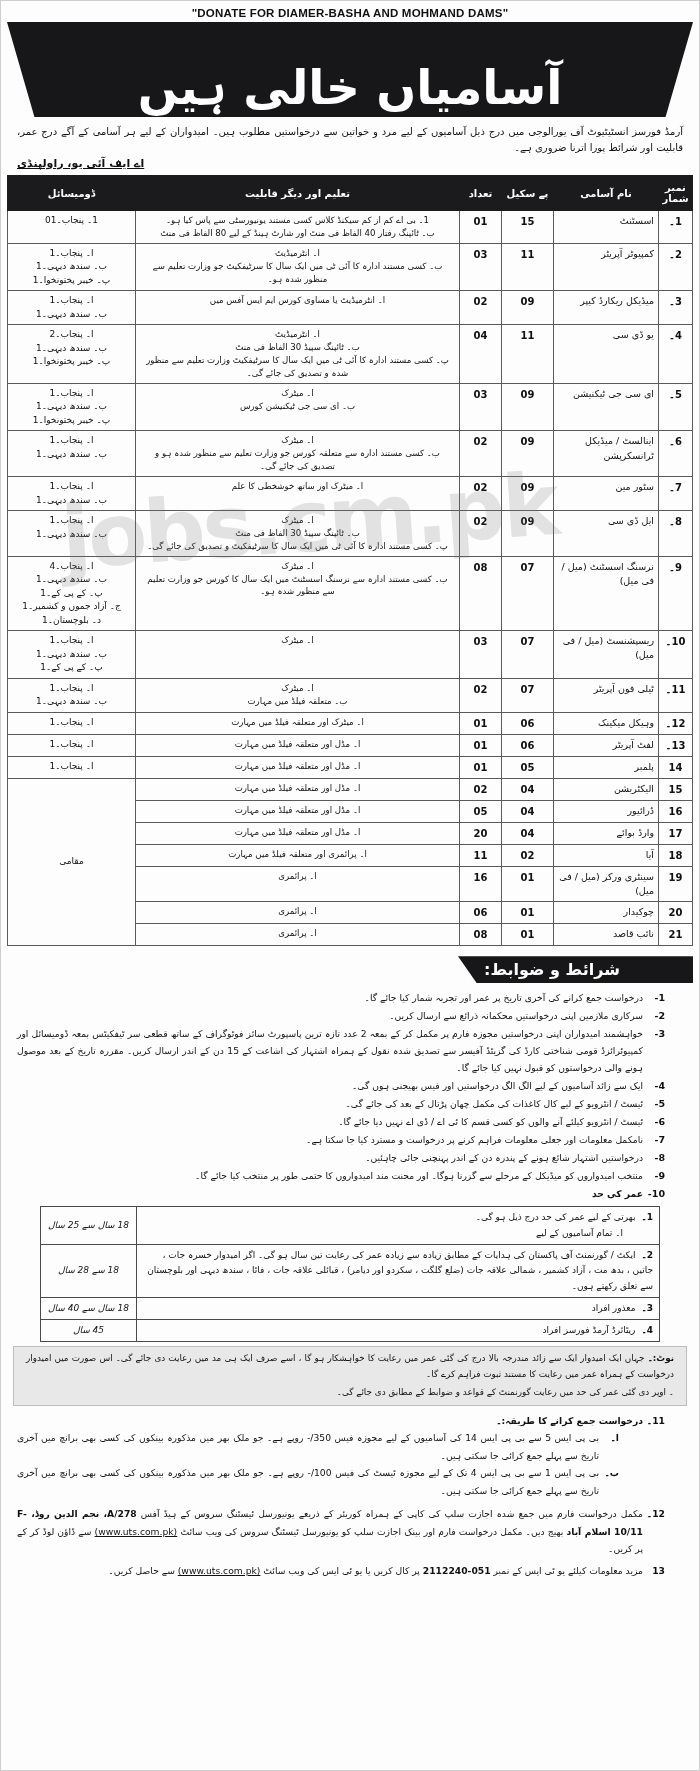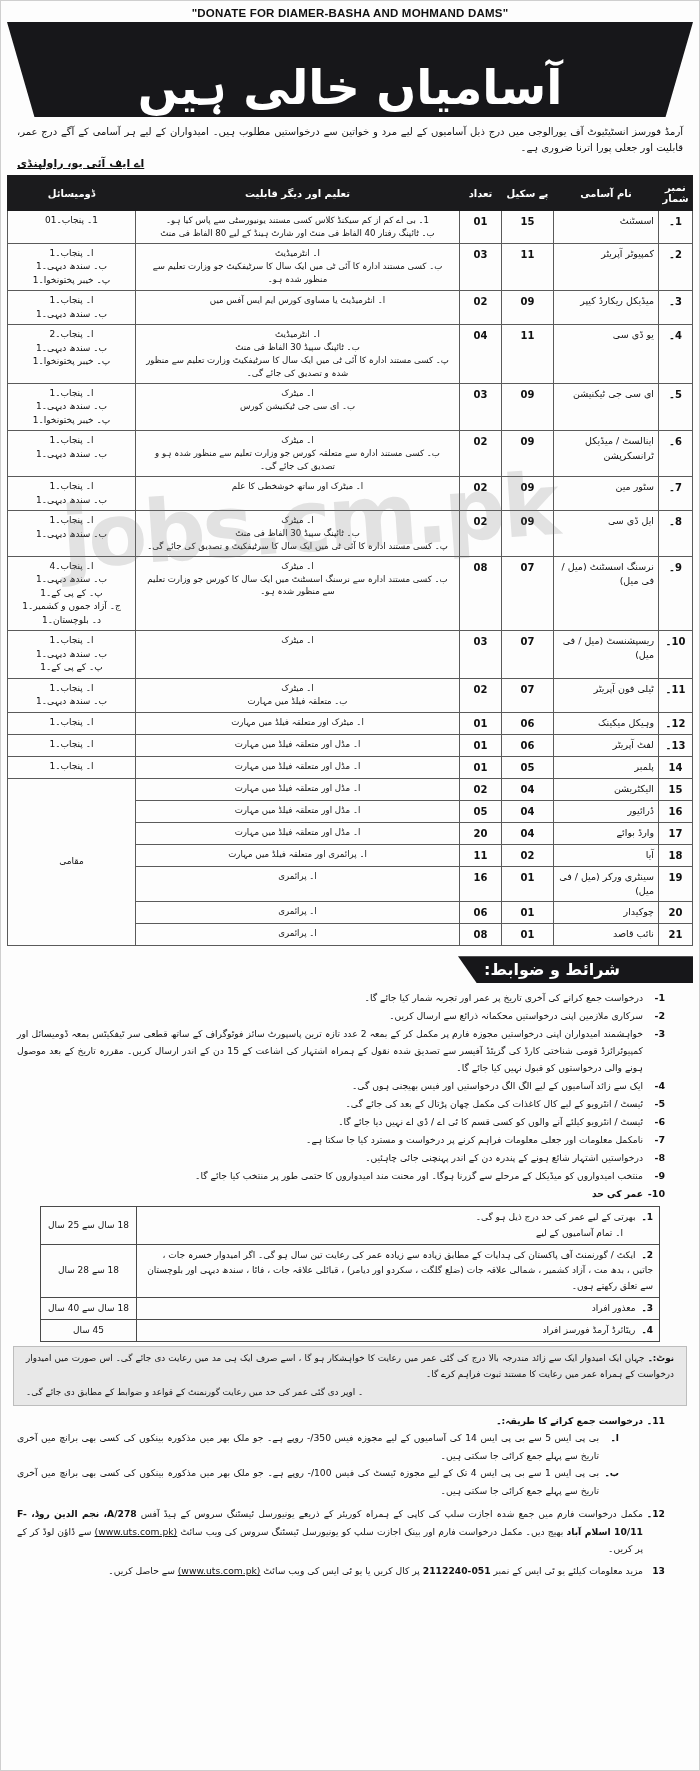--- a/index.html
+++ b/index.html
@@ -159,21 +159,21 @@
     font-size: 9px;
     table-layout: fixed;
   }
   table.age td {
     border: 1px solid #4a4a4a;
     padding: 3px 6px;
     line-height: 1.7;
     vertical-align: middle;
   }
   td.age-desc { text-align: right; }
-  td.age-val  { width: 96px; text-align: center; }
+  td.age-val  { width: 96px; text-align: center; font-style: italic; }
   .age-sub { display:block; padding-right: 30px; }
   .age-num { font-weight: bold; padding-left: 6px; }
 
   .note-box {
     background: #e8e8e8;
     border: 1px solid #bdbdbd;
     font-size: 8.8px;
     line-height: 1.8;
     padding: 4px 12px;
     margin: 4px 6px 6px 6px;
@@ -210,21 +210,21 @@
 
 <div class="page">
 
   <div class="watermark">jobs.cm.pk</div>
 
   <div class="donate-line">"DONATE FOR DIAMER-BASHA AND MOHMAND DAMS"</div>
   <div class="banner">
     <div class="banner-title">آسامیاں خالی ہیں</div>
   </div>
 
-  <div class="intro">آرمڈ فورسز انسٹیٹیوٹ آف یورالوجی میں درج ذیل آسامیوں کے لیے مرد و خواتین سے درخواستیں مطلوب ہیں۔ امیدواران کے لیے ہر آسامی کے آگے درج عمر، قابلیت اور جعلی پورا اترنا ضروری ہے۔</div>
+  <div class="intro">آرمڈ فورسز انسٹیٹیوٹ آف یورالوجی میں درج ذیل آسامیوں کے لیے مرد و خواتین سے درخواستیں مطلوب ہیں۔ امیدواران کے لیے ہر آسامی کے آگے درج عمر، قابلیت اور شرائط پورا اترنا ضروری ہے۔</div>
   <div class="org-line">اے ایف آئی یو، راولپنڈی</div>
 
   <table class="jobs">
     <thead>
       <tr>
         <th style="width:34px">نمبر شمار</th>
         <th style="width:105px">نام آسامی</th>
         <th style="width:52px">پے سکیل</th>
         <th style="width:42px">تعداد</th>
         <th>تعلیم اور دیگر قابلیت</th>
@@ -526,21 +526,21 @@
         <tr>
           <td class="age-desc"><span class="age-num">4۔</span><span>ریٹائرڈ آرمڈ فورسز افراد</span></td>
           <td class="age-val">45 سال</td>
         </tr>
       </tbody>
   </table>
 
   <div class="note-box">
     <span class="note-label">نوٹ:۔</span>
     <span>جہاں ایک امیدوار ایک سے زائد مندرجہ بالا درج کی گئی عمر میں رعایت کا خواہشکار ہو گا ، اسے صرف ایک ہی مد میں رعایت دی جائے گی۔ اس صورت میں امیدوار درخواست کے ہمراہ عمر میں رعایت کا مستند ثبوت فراہم کرے گا۔</span>
-    <div style="text-align:left;padding-top:2px;">۔ اوپر دی گئی عمر کی حد میں رعایت گورنمنٹ کے قواعد و ضوابط کے مطابق دی جائے گی۔</div>
+    <div style="text-align:right;padding-top:2px;">۔ اوپر دی گئی عمر کی حد میں رعایت گورنمنٹ کے قواعد و ضوابط کے مطابق دی جائے گی۔</div>
   </div>
 
   <ol class="terms2">
     <li>
       <span class="num">11۔</span>
       <span class="bold">درخواست جمع کرانے کا طریقہ:۔</span>
       <div class="sub-list" id="fee-list">
           <span class="sub"><span class="slab">ا۔</span><span>بی پی ایس 5 سے بی پی ایس 14 کی آسامیوں کے لیے مجوزہ فیس 350/- روپے ہے۔ جو ملک بھر میں مذکورہ بینکوں کی کسی بھی برانچ میں آخری تاریخ سے پہلے جمع کرائی جا سکتی ہیں۔</span></span>
           <span class="sub"><span class="slab">ب۔</span><span>بی پی ایس 1 سے بی پی ایس 4 تک کے لیے مجوزہ ٹیسٹ کی فیس 100/- روپے ہے۔ جو ملک بھر میں مذکورہ بینکوں کی کسی بھی برانچ میں آخری تاریخ سے پہلے جمع کرائی جا سکتی ہیں۔</span></span>
         </div>

